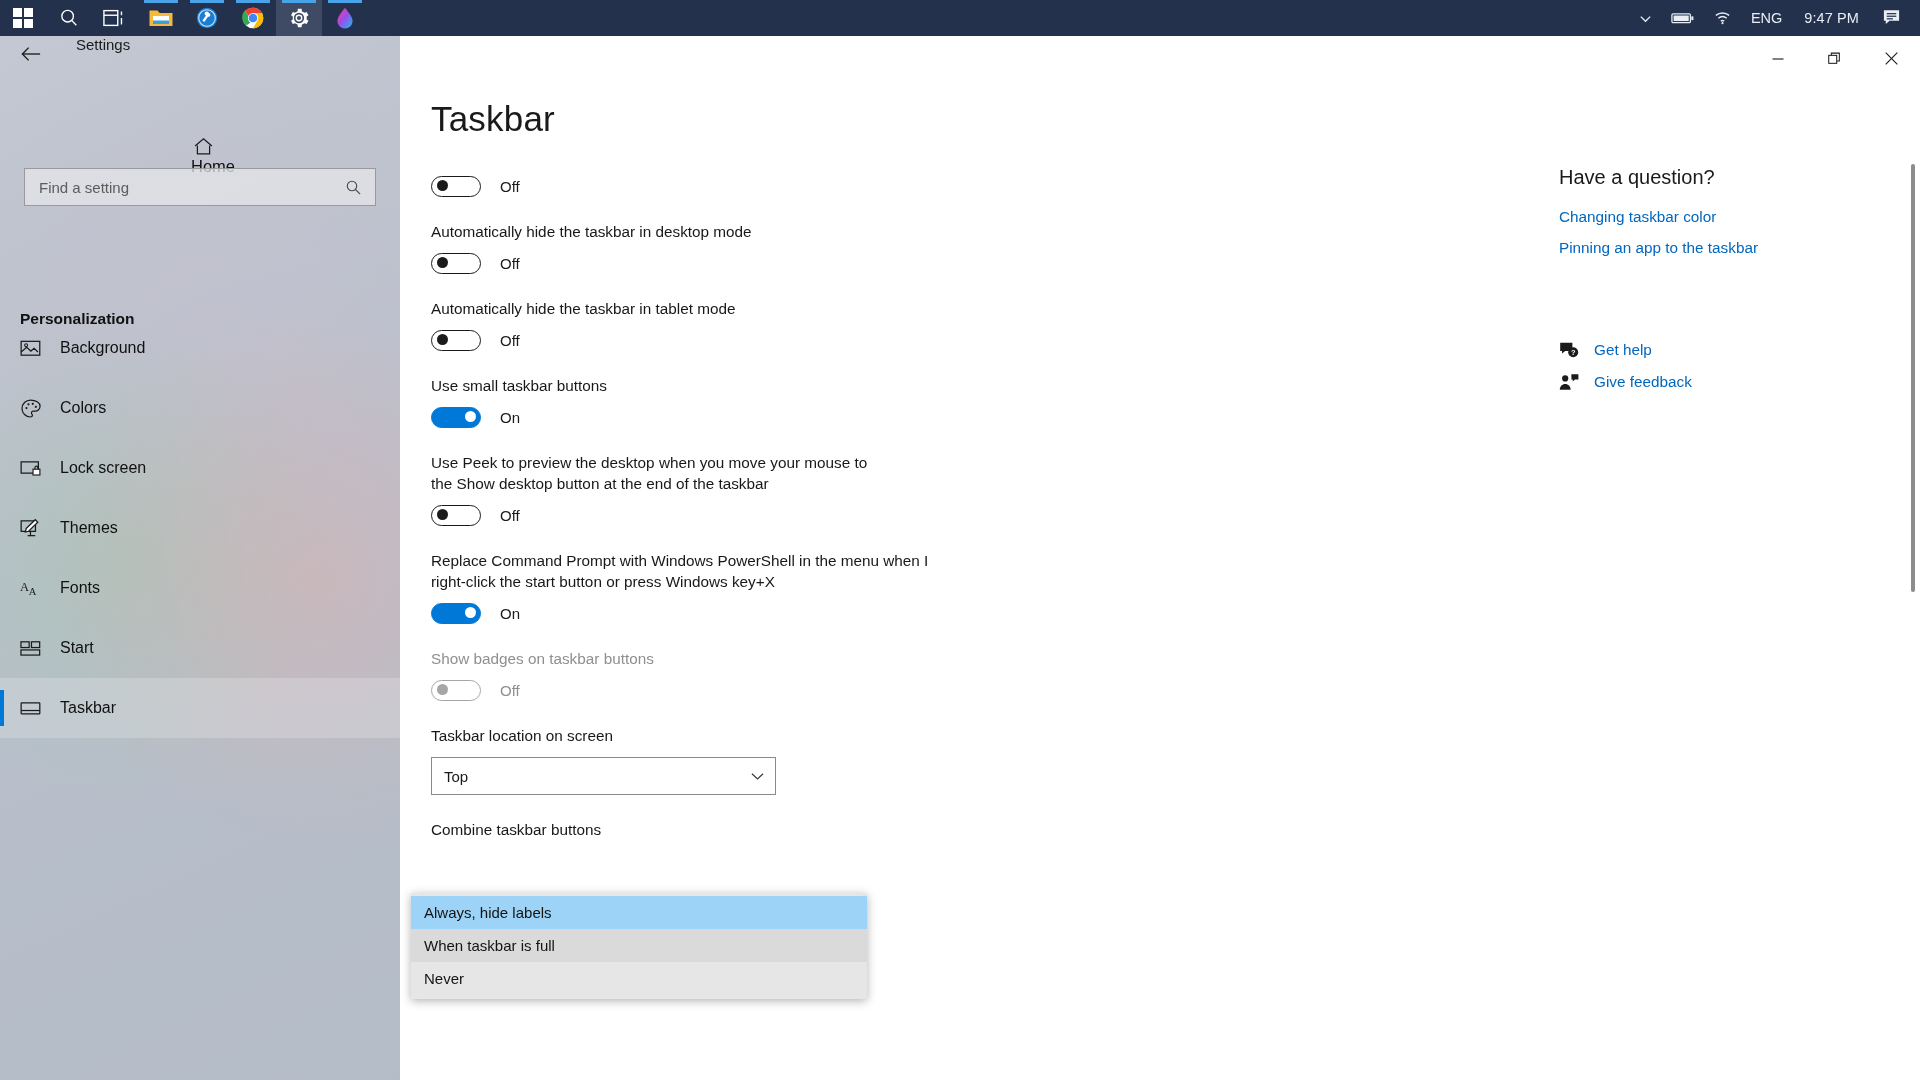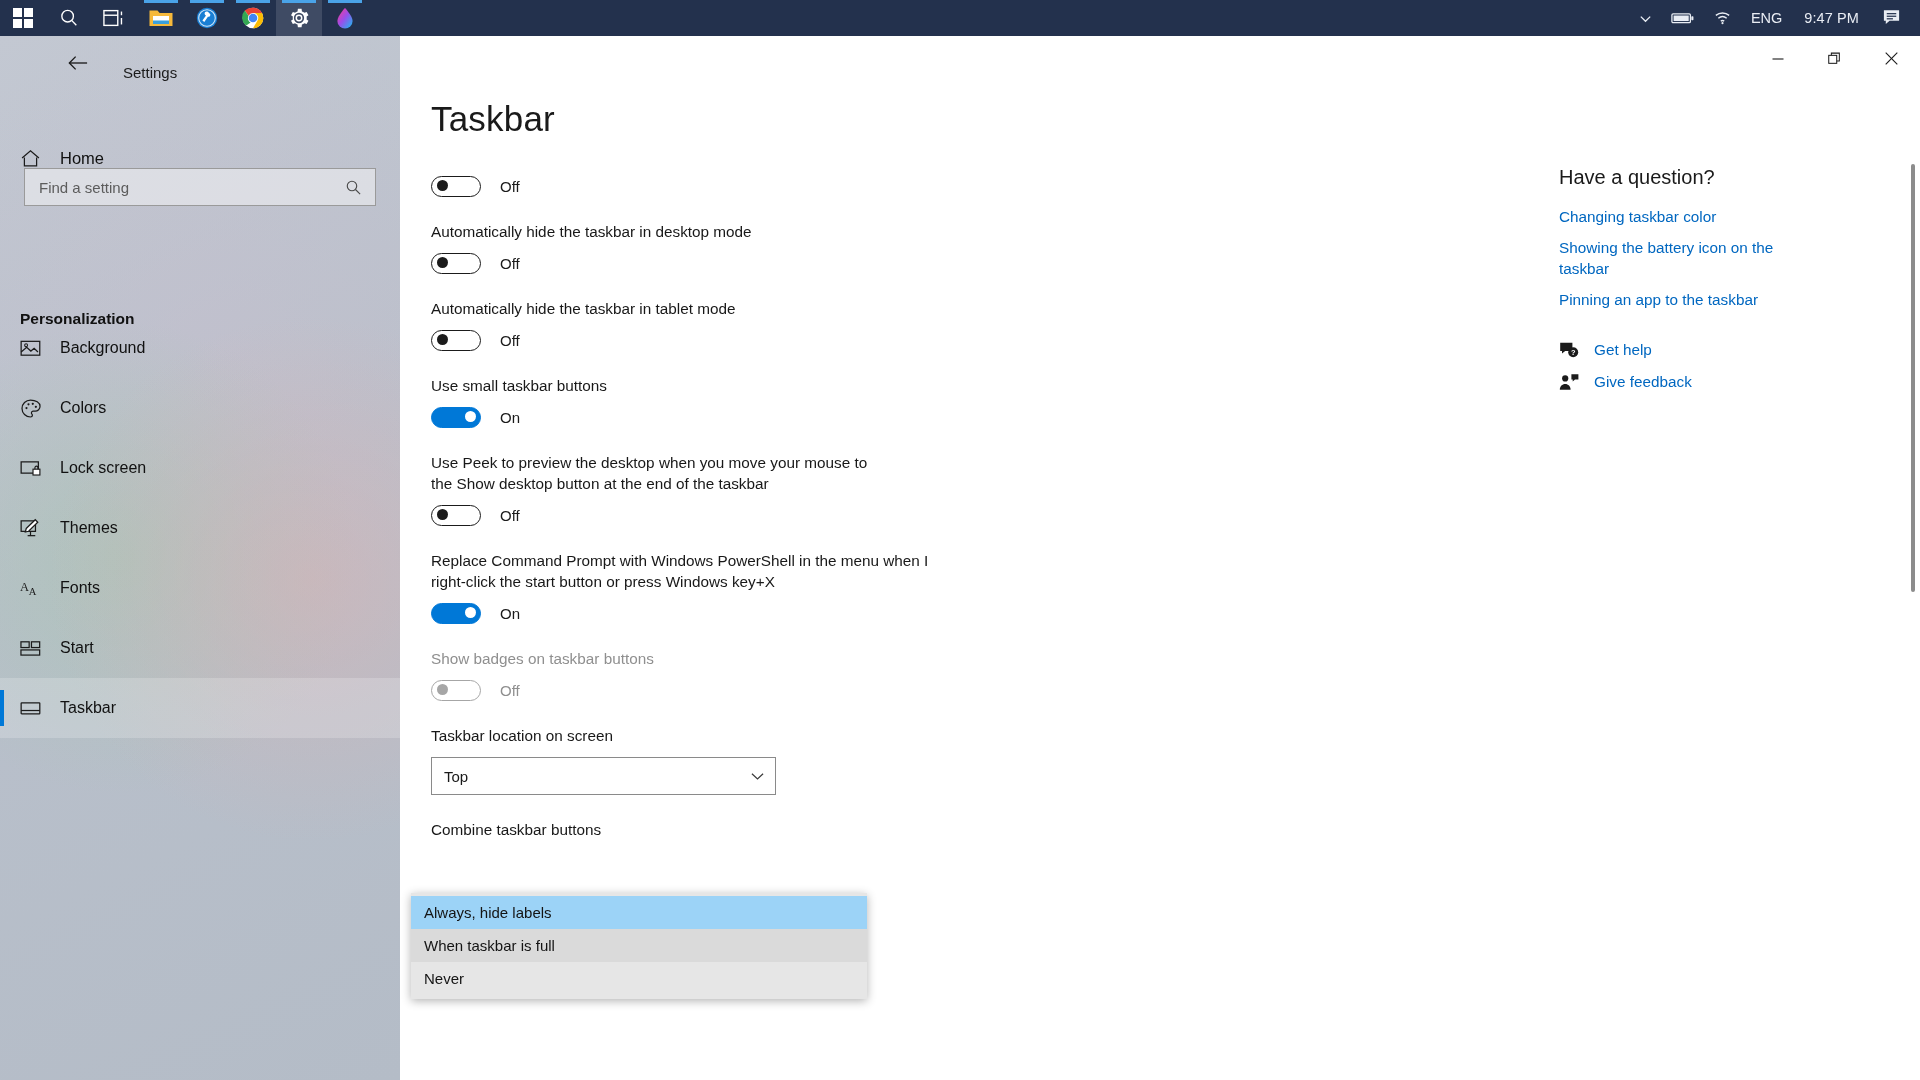--- a/index.html
+++ b/index.html
@@ -50,21 +50,21 @@
     position:absolute; top:36px; left:0; width:1920px; height:1044px;
     background:#fff;
   }
 
   
   #titlebar {
     position:absolute; top:0; left:0; width:1920px; height:45px;
     display:flex; align-items:center;
   }
   #titlebar-left {
-    width:420px; height:45px; display:flex; align-items:flex-end;margin-left:47px;
+    width:420px; height:45px; display:flex; align-items:flex-start;
   }
   #back-button {
     width:46px; height:36px; margin-left:8px;
     display:flex; align-items:center; justify-content:center;
   }
   #window-title {
     font-size:15px; color:#1b1b1b; margin-left:22px;
   }
   .win-ctrls { margin-left:auto; display:flex; height:45px; }
   .win-ctrl {
@@ -92,21 +92,21 @@
     border:0; background:transparent; outline:none;
     font-family:"Liberation Sans", sans-serif;
     font-size:15px; color:#5a5a5a;
     padding-left:14px; flex:1; height:100%;
   }
   #search-input::placeholder { color:#5c5c5c; opacity:1; }
   #search-icon-wrap { padding-right:13px; display:flex; align-items:center; }
 
   #home-item {
     position:absolute; left:0; top:100px; width:400px; height:44px;
-    display:flex; align-items:center; padding-left:20px;
+    display:flex; align-items:center; padding-left:20px;flex-direction:column;
   }
   #home-item .nav-icon { width:34px; display:flex; align-items:center; justify-content:flex-start;}
   #home-item .nav-label { font-size:16.5px; color:#111; margin-left:6px; }
 
   #category-title {
     position:absolute; left:20px; top:230px;
     font-size:15.5px; font-weight:bold; color:#111;margin-top:44px;
   }
 
   #nav-list { position:absolute; top:282px; left:0; width:400px; }
@@ -522,21 +522,20 @@
 
     <div id="dropdown-list">
       <div class="dd-option selected">Always, hide labels</div>
       <div class="dd-option hover">When taskbar is full</div>
       <div class="dd-option">Never</div>
     </div>
 
     <div id="help-panel">
       <div id="help-title">Have a question?</div>
       <a class="help-link" href="#">Changing taskbar color</a>
-      <a class="help-link" href="#">Showing the battery icon on the taskbar</a>
       <a class="help-link" href="#">Pinning an app to the taskbar</a>
     </div>
 
     <div id="help-actions">
       <div class="help-action">
         <span class="ha-icon">
           <svg width="20" height="18" viewBox="0 0 20 18">
             <path d="M1.2 1.8h12.2v8.1H6.2L3 12.6V9.9H1.2z" fill="#1b1b1b"></path>
             <circle cx="14.2" cy="11.3" r="5" fill="#1b1b1b"></circle>
             <text x="14.2" y="14.4" font-family="Liberation Sans, sans-serif" font-size="7.4" fill="#fff" text-anchor="middle" font-weight="bold">?</text>

